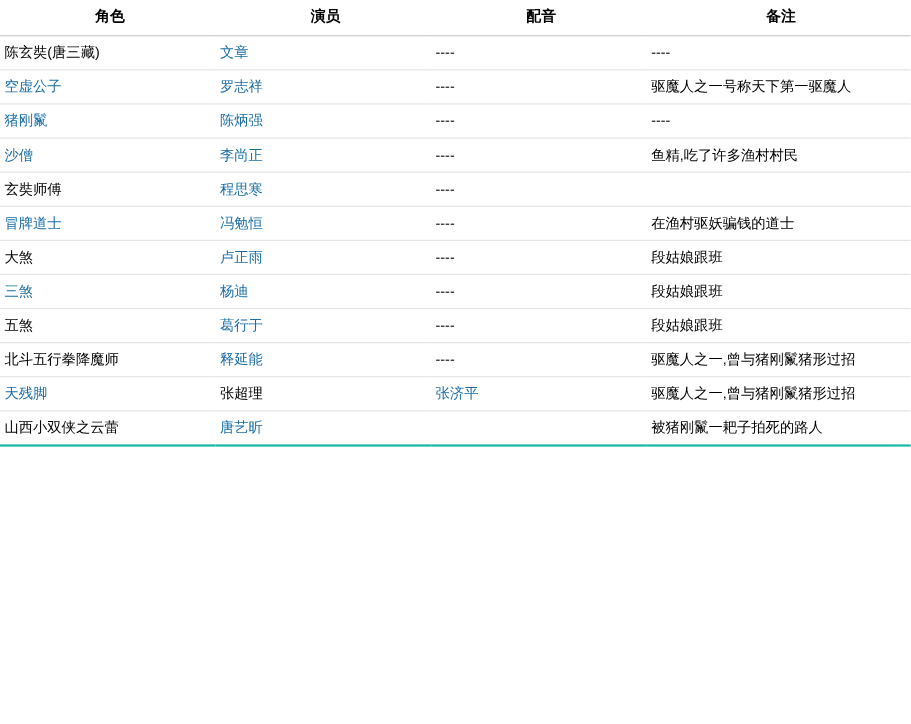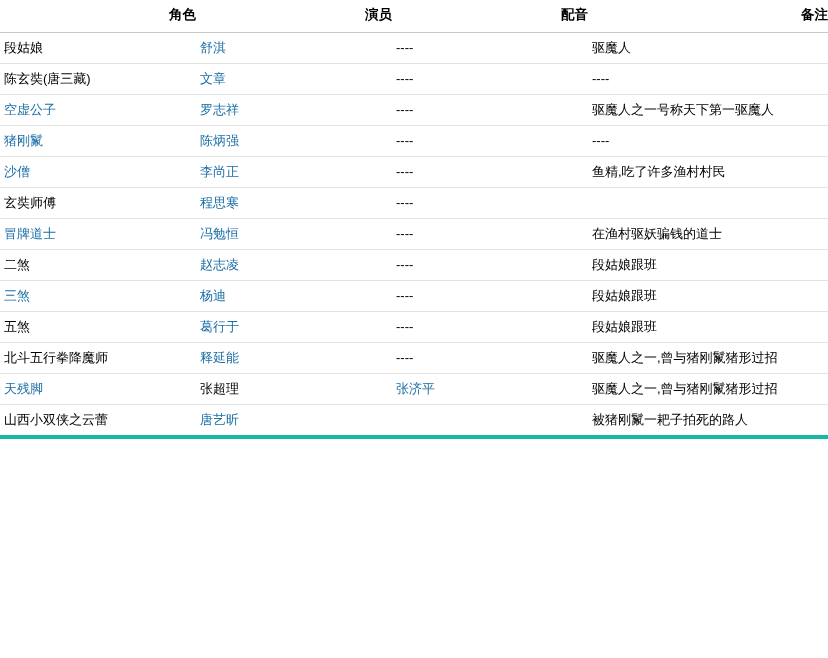--- a/index.html
+++ b/index.html
@@ -19,21 +19,21 @@
     width: 828px;
     border-collapse: collapse;
     table-layout: fixed;
   }
   table.cast-table col.c0 { width: 196px; }
   table.cast-table col.c1 { width: 196px; }
   table.cast-table col.c2 { width: 196px; }
   table.cast-table col.c3 { width: 240px; }
 
   table.cast-table th {
-    text-align: right;
+    text-align: center;
     font-weight: bold;
     font-size: 13.5px;
     padding: 6px 0 8px 4px;
     border-bottom: 1px solid #c8c8c8;
     vertical-align: middle;
     white-space: nowrap;
   }
   table.cast-table td {
     padding: 7px 0 7px 4px;
     border-bottom: 1px solid #e2e2e2;
@@ -47,21 +47,21 @@
     color: #1a6ea5;
   }
   .plain {
     color: #000000;
   }
   .dash {
     color: #000000;
     letter-spacing: 0px;
   }
   tr.row:last-child td {
-    border-bottom: 4px solid #14b8a6;
+    border-bottom: 2px solid #14b8a6;
   }
 </style>
 </head>
 <body>
 
 <table class="cast-table">
   <colgroup>
     <col class="c0">
       <col class="c1">
       <col class="c2">
@@ -69,26 +69,20 @@
   </colgroup>
   <thead>
     <tr>
       <th>角色</th>
       <th>演员</th>
       <th>配音</th>
       <th>备注</th>
     </tr>
   </thead>
   <tbody id="tbody">
-      <tr class="row">
-        <td><span class="plain">段姑娘</span></td>
-        <td><span class="lnk">舒淇</span></td>
-        <td><span class="dash">----</span></td>
-        <td><span class="plain">驱魔人</span></td>
-      </tr>
       <tr class="row">
         <td><span class="plain">陈玄奘(唐三藏)</span></td>
         <td><span class="lnk">文章</span></td>
         <td><span class="dash">----</span></td>
         <td><span class="dash">----</span></td>
       </tr>
       <tr class="row">
         <td><span class="lnk">空虚公子</span></td>
         <td><span class="lnk">罗志祥</span></td>
         <td><span class="dash">----</span></td>
@@ -112,22 +106,22 @@
         <td><span class="dash">----</span></td>
         <td><span class="plain"></span></td>
       </tr>
       <tr class="row">
         <td><span class="lnk">冒牌道士</span></td>
         <td><span class="lnk">冯勉恒</span></td>
         <td><span class="dash">----</span></td>
         <td><span class="plain">在渔村驱妖骗钱的道士</span></td>
       </tr>
       <tr class="row">
-        <td><span class="plain">二煞</span></td>
-        <td><span class="lnk">赵志凌</span></td>
+        <td><span class="plain">大煞</span></td>
+        <td><span class="lnk">卢正雨</span></td>
         <td><span class="dash">----</span></td>
         <td><span class="plain">段姑娘跟班</span></td>
       </tr>
       <tr class="row">
         <td><span class="lnk">三煞</span></td>
         <td><span class="lnk">杨迪</span></td>
         <td><span class="dash">----</span></td>
         <td><span class="plain">段姑娘跟班</span></td>
       </tr>
       <tr class="row">

